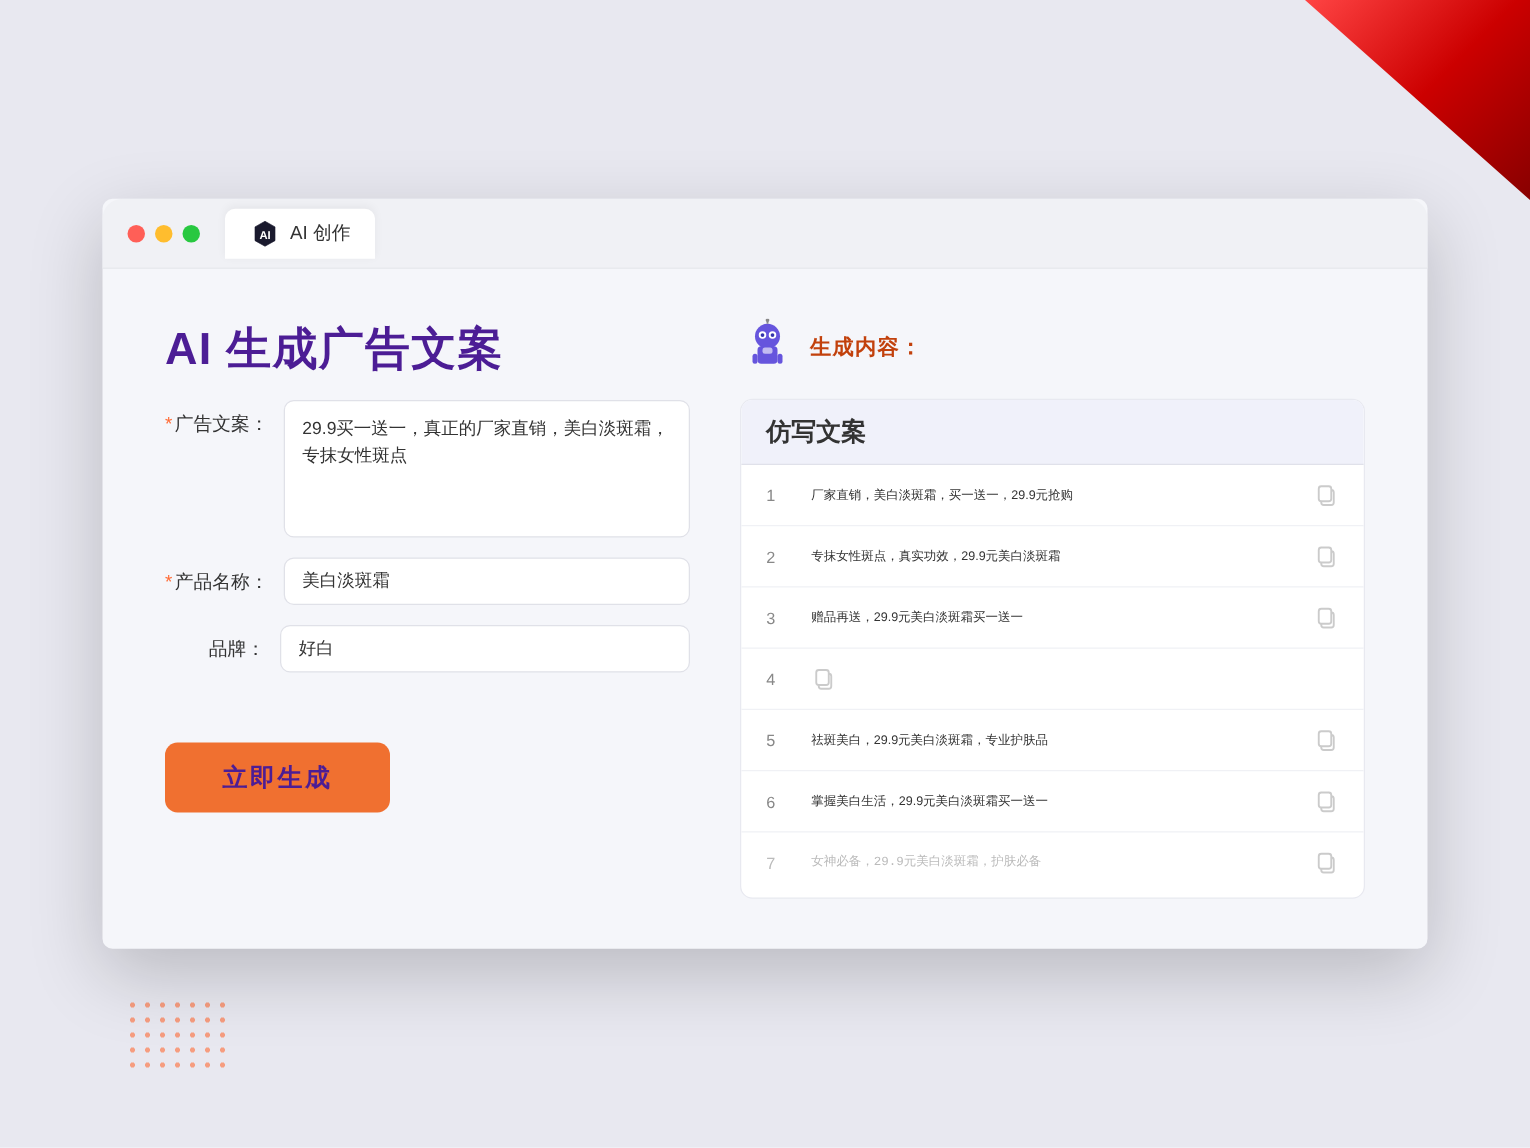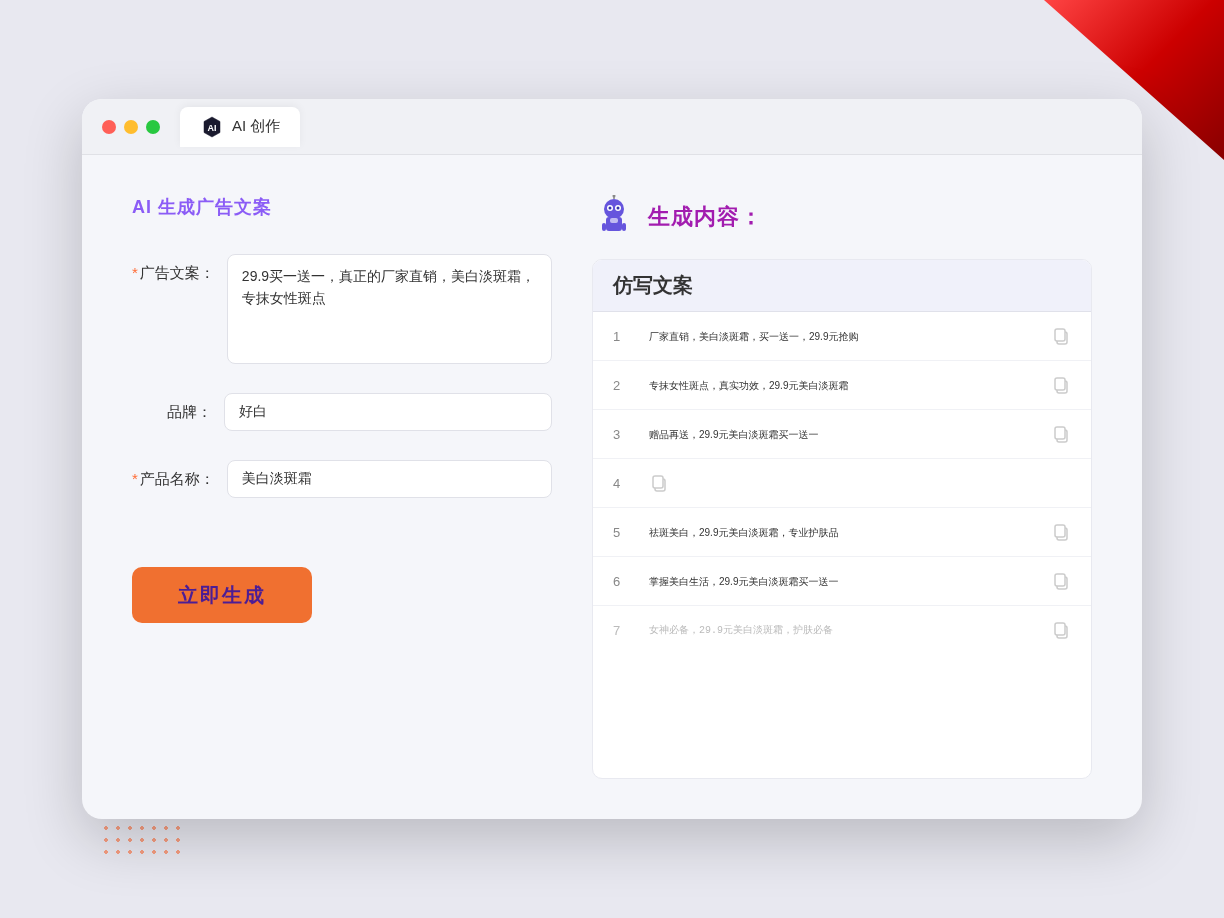--- a/index.html
+++ b/index.html
@@ -34,23 +34,23 @@
       height: 60px;
       background-image: radial-gradient(circle, #ff6b35 2px, transparent 2px);
       background-size: 12px 12px;
       z-index: 0;
       opacity: 0.6;
     }
 
     
     .browser-window {
       width: 1060px;
-      height: 720px;
+      height: 600px;
       background: #f5f6fa;
-      border-radius: 20px;
+      border-radius: 8px;
       box-shadow: 0 20px 60px rgba(0,0,0,0.2);
       overflow: hidden;
       position: relative;
       z-index: 1;
     }
 
     
     .title-bar {
       background: #f0f1f5;
       height: 56px;
@@ -103,31 +103,31 @@
     }
 
     
     .left-panel {
       flex: 0 0 420px;
       display: flex;
       flex-direction: column;
     }
 
     .page-title {
-      font-size: 18px;
+      font-size: 36px;
       font-weight: 700;
-      color: #8b5cf6;
-      margin-bottom: 35px;
+      color: #4c1d95;
+      margin-bottom: 16px;
       letter-spacing: 1px;
     }
 
     .form-group {
       display: flex;
       align-items: flex-start;
-      margin-bottom: 29px;
+      margin-bottom: 16px;
       gap: 12px;
     }
 
     .form-label {
       font-size: 15px;
       color: #333;
       min-width: 80px;
       text-align: right;
       padding-top: 10px;
       white-space: nowrap;
@@ -184,23 +184,23 @@
       gap: 12px;
       margin-bottom: 20px;
     }
 
     .robot-icon {
       width: 44px;
       height: 44px;
     }
 
     .result-title {
-      font-size: 22px;
+      font-size: 17px;
       font-weight: 600;
-      color: #a21caf;
+      color: #c2410c;
       letter-spacing: 1px;
     }
 
     .result-table {
       background: white;
       border-radius: 10px;
       overflow: hidden;
       border: 1px solid #e8e9f0;
       flex: 1;
     }
@@ -286,29 +286,29 @@
       <h1 class="page-title">AI 生成广告文案</h1>
 
       <div class="form-group">
         <label class="form-label">
           <span class="required-star">*</span><span>广告文案：</span>
         </label>
         <textarea class="form-input" style="">29.9买一送一，真正的厂家直销，美白淡斑霜，专抹女性斑点</textarea>
       </div>
 
       <div class="form-group">
-        <label class="form-label">品牌：</label>
-        <input type="text" class="form-input" value="好白" style="">
-      </div>
-
-      <div class="form-group">
         <label class="form-label">
           <span class="required-star">*</span><span>产品名称：</span>
         </label>
         <input type="text" class="form-input" value="美白淡斑霜" style="">
+      </div>
+
+      <div class="form-group">
+        <label class="form-label">品牌：</label>
+        <input type="text" class="form-input" value="好白" style="">
       </div>
 
       <button class="generate-btn">立即生成</button>
     </div>
 
     <div class="right-panel">
       <div class="result-header">
 
         <svg class="robot-icon" viewBox="0 0 44 44" fill="none">
           <circle cx="22" cy="14" r="10" fill="#6655dd"></circle>

